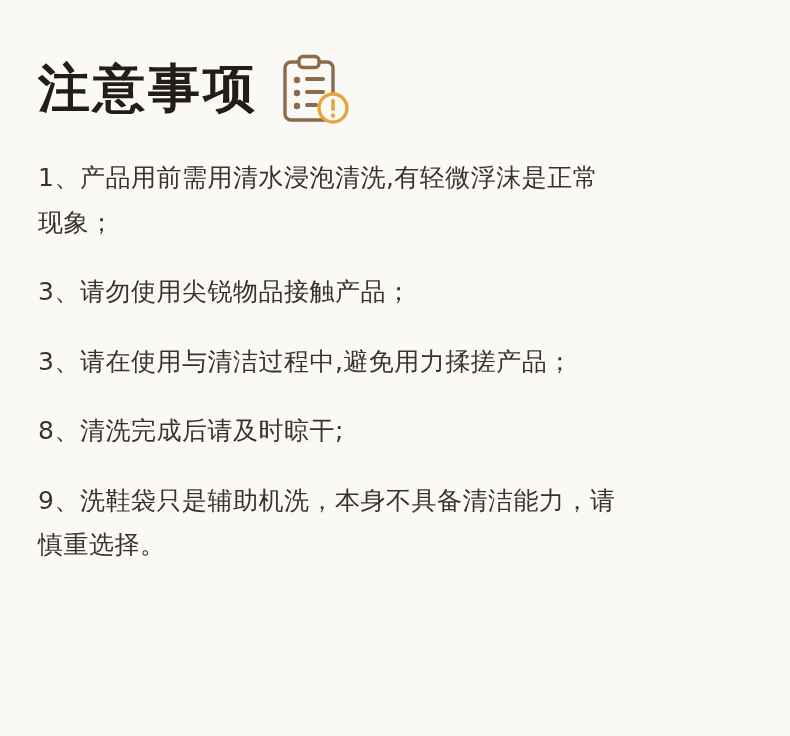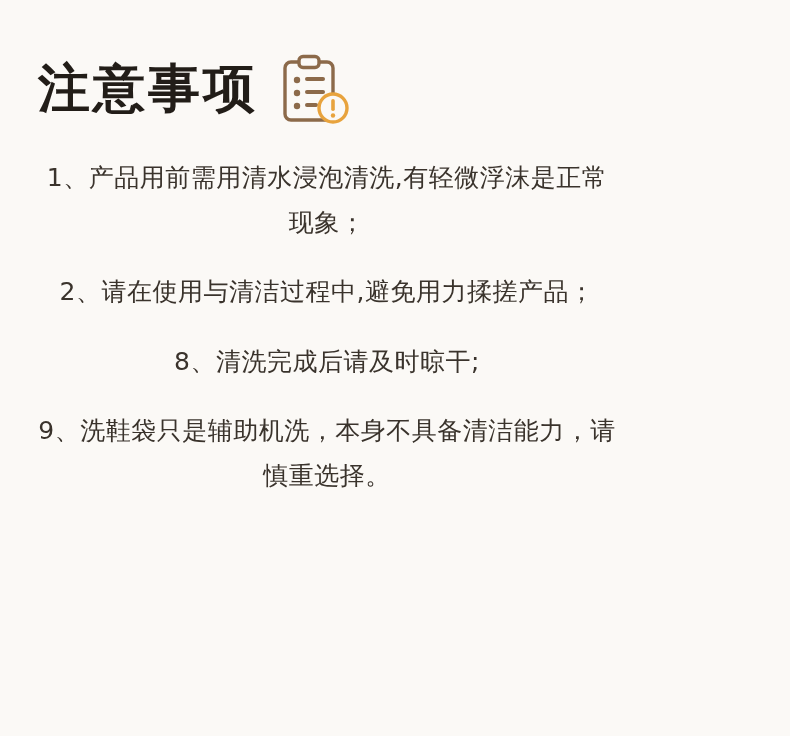--- a/index.html
+++ b/index.html
@@ -34,21 +34,20 @@
     color: #221d18;
     line-height: 1.1;
     font-family: "DejaVu Sans", "Liberation Sans", sans-serif;
   }
   .clipboard-icon {
     display: block;
     margin-top: 6px;
   }
   .notes {
     margin-top: 10px;
-    text-align: center;
   }
   .note {
     font-size: 25px;
     line-height: 1.78;
     color: #3a332c;
     letter-spacing: 0.5px;
     font-family: "DejaVu Sans", "Liberation Sans", sans-serif;
     white-space: pre-wrap;
   }
 </style>
@@ -71,18 +70,19 @@
         <rect x="29" y="49" width="13" height="4" rx="2" fill="#8c6a4a"></rect>
         <circle cx="57" cy="54" r="14" fill="#fbf9f6" stroke="#e8a33d" stroke-width="3.4"></circle>
         <rect x="55.2" y="45" width="3.6" height="12" rx="1.8" fill="#e8a33d"></rect>
         <circle cx="57" cy="61.5" r="2.2" fill="#e8a33d"></circle>
       </svg>
     </span>
   </div>
 
   <div class="notes">
     <p class="note">1、产品用前需用清水浸泡清洗,有轻微浮沫是正常现象；</p>
-    <p class="note">2、请在使用与清洁过程中,避免用力揉搓产品；</p>
+    <p class="note">3、请勿使用尖锐物品接触产品；</p>
+    <p class="note">3、请在使用与清洁过程中,避免用力揉搓产品；</p>
     <p class="note">8、清洗完成后请及时晾干;</p>
     <p class="note">9、洗鞋袋只是辅助机洗，本身不具备清洁能力，请慎重选择。</p>
   </div>
 
 </div>
 
 </body></html>

